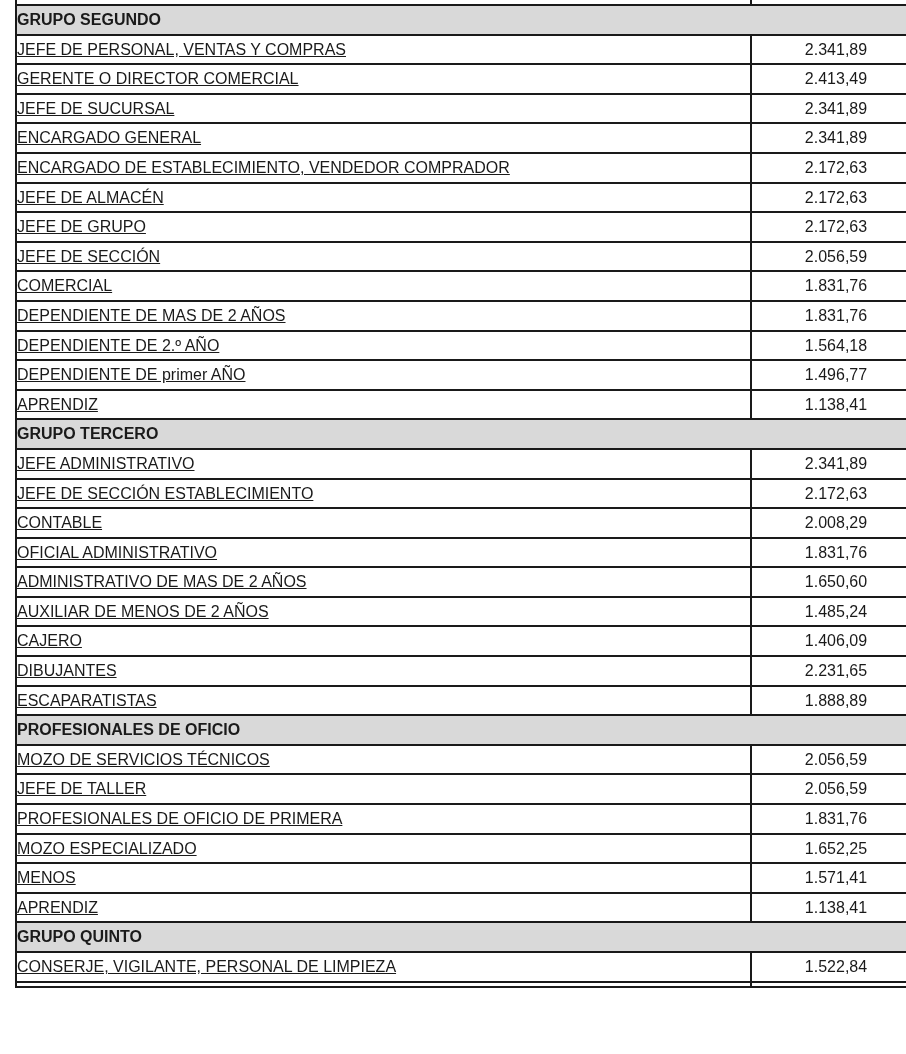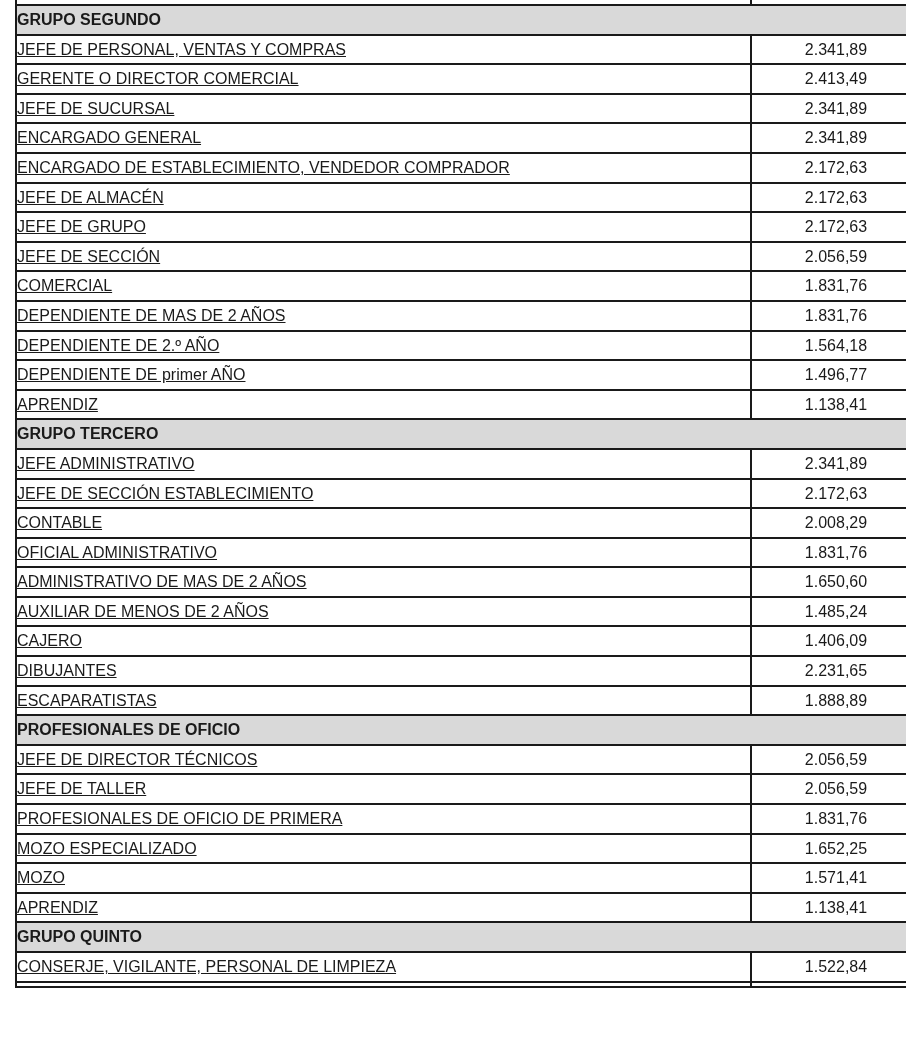--- a/index.html
+++ b/index.html
@@ -165,37 +165,37 @@
           <td class="val">2.231,65</td>
         </tr>
         <tr>
           <td class="pos">ESCAPARATISTAS</td>
           <td class="val">1.888,89</td>
         </tr>
         <tr>
           <td class="section-header" colspan="2">PROFESIONALES DE OFICIO</td>
         </tr>
         <tr>
-          <td class="pos">JEFE DE DIRECTOR TÉCNICOS</td>
+          <td class="pos">MOZO DE SERVICIOS TÉCNICOS</td>
           <td class="val">2.056,59</td>
         </tr>
         <tr>
           <td class="pos">JEFE DE TALLER</td>
           <td class="val">2.056,59</td>
         </tr>
         <tr>
           <td class="pos">PROFESIONALES DE OFICIO DE PRIMERA</td>
           <td class="val">1.831,76</td>
         </tr>
         <tr>
           <td class="pos">MOZO ESPECIALIZADO</td>
           <td class="val">1.652,25</td>
         </tr>
         <tr>
-          <td class="pos">MOZO</td>
+          <td class="pos">MENOS</td>
           <td class="val">1.571,41</td>
         </tr>
         <tr>
           <td class="pos">APRENDIZ</td>
           <td class="val">1.138,41</td>
         </tr>
         <tr>
           <td class="section-header" colspan="2">GRUPO QUINTO</td>
         </tr>
         <tr>

